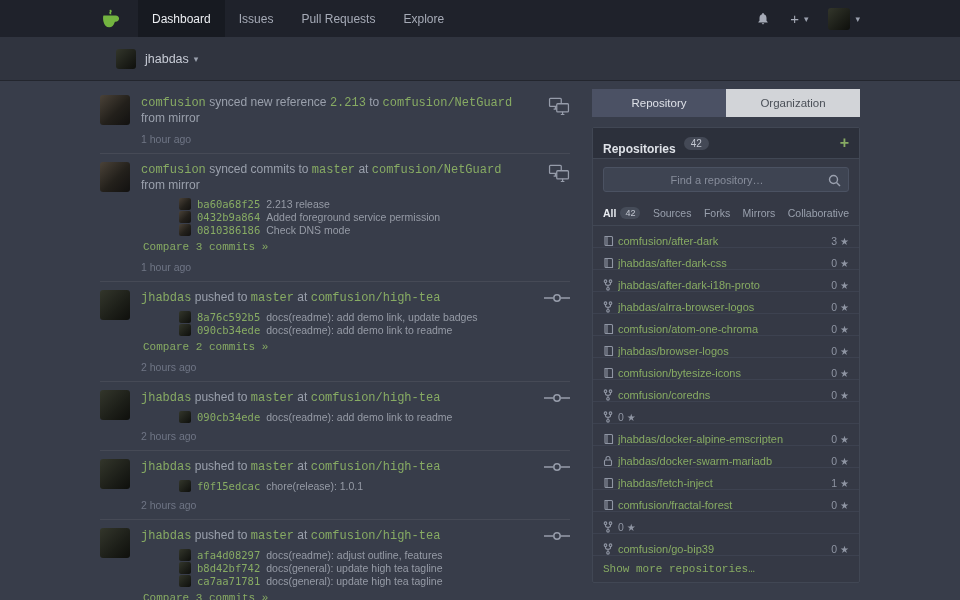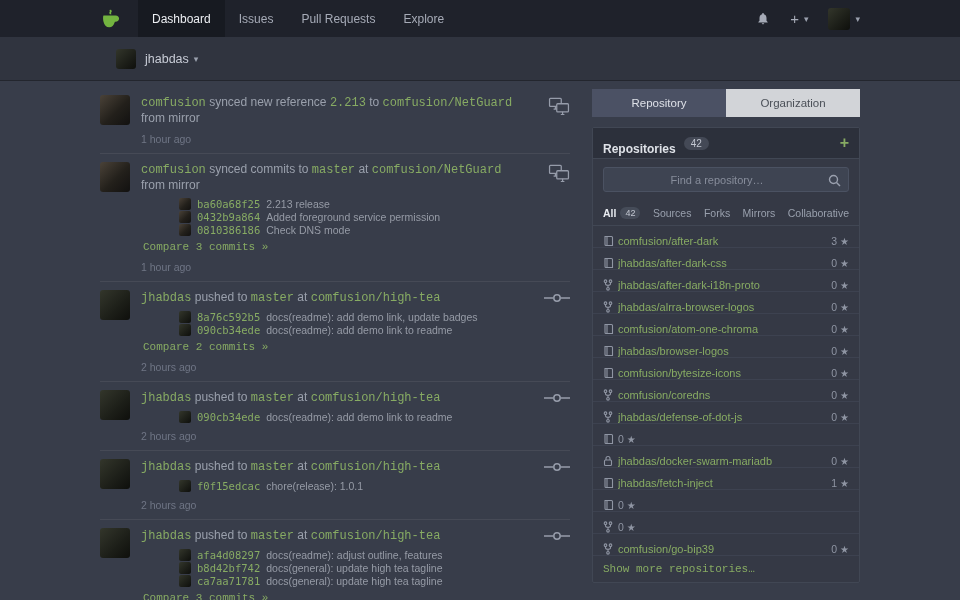--- a/index.html
+++ b/index.html
@@ -403,31 +403,31 @@
   </div>
   <div class="repo-row">
     <span class="ricon">
               <svg width="10" height="12" viewBox="0 0 10 12" fill="none" stroke="#8f95a3" stroke-width="1.1">
                 <circle cx="2.5" cy="2.2" r="1.3"></circle>
                 <circle cx="7.5" cy="2.2" r="1.3"></circle>
                 <circle cx="5" cy="9.8" r="1.3"></circle>
                 <path d="M2.5 3.5v1.2c0 1.2 1 1.6 2.5 1.6s2.5-.4 2.5-1.6V3.5M5 6.5v2"></path>
               </svg>
             </span>
-    <span class="rname">jhabdas/defense-of-dot-js</span>
-    <span class="rstars">0</span>
-    <span class="rstar">★</span>
-  </div>
-  <div class="repo-row">
-    <span class="ricon">
-              <svg width="11" height="12" viewBox="0 0 11 12" fill="none" stroke="#8f95a3" stroke-width="1.1">
-                <path d="M2 1.5h6.5a1 1 0 0 1 1 1v8H3a1 1 0 0 1-1-1z"></path>
-                <path d="M4 1.5v9"></path>
-              </svg>
-            </span>
+    <span class="rstars">0</span>
+    <span class="rstar">★</span>
+  </div>
+  <div class="repo-row">
+    <span class="ricon">
+              <svg width="11" height="12" viewBox="0 0 11 12" fill="none" stroke="#8f95a3" stroke-width="1.1">
+                <path d="M2 1.5h6.5a1 1 0 0 1 1 1v8H3a1 1 0 0 1-1-1z"></path>
+                <path d="M4 1.5v9"></path>
+              </svg>
+            </span>
+    <span class="rname">jhabdas/docker-alpine-emscripten</span>
     <span class="rstars">0</span>
     <span class="rstar">★</span>
   </div>
   <div class="repo-row">
     <span class="ricon">
               <svg width="10" height="12" viewBox="0 0 10 12" fill="none" stroke="#8f95a3" stroke-width="1.1">
                 <rect x="1.5" y="5" width="7" height="5.5" rx="1"></rect>
                 <path d="M3 5V3.5a2 2 0 0 1 4 0V5"></path>
               </svg>
             </span>
@@ -446,20 +446,21 @@
     <span class="rstars">1</span>
     <span class="rstar">★</span>
   </div>
   <div class="repo-row">
     <span class="ricon">
               <svg width="11" height="12" viewBox="0 0 11 12" fill="none" stroke="#8f95a3" stroke-width="1.1">
                 <path d="M2 1.5h6.5a1 1 0 0 1 1 1v8H3a1 1 0 0 1-1-1z"></path>
                 <path d="M4 1.5v9"></path>
               </svg>
             </span>
+    <span class="rname">comfusion/fractal-forest</span>
     <span class="rstars">0</span>
     <span class="rstar">★</span>
   </div>
   <div class="repo-row">
     <span class="ricon">
               <svg width="10" height="12" viewBox="0 0 10 12" fill="none" stroke="#8f95a3" stroke-width="1.1">
                 <circle cx="2.5" cy="2.2" r="1.3"></circle>
                 <circle cx="7.5" cy="2.2" r="1.3"></circle>
                 <circle cx="5" cy="9.8" r="1.3"></circle>
                 <path d="M2.5 3.5v1.2c0 1.2 1 1.6 2.5 1.6s2.5-.4 2.5-1.6V3.5M5 6.5v2"></path>

